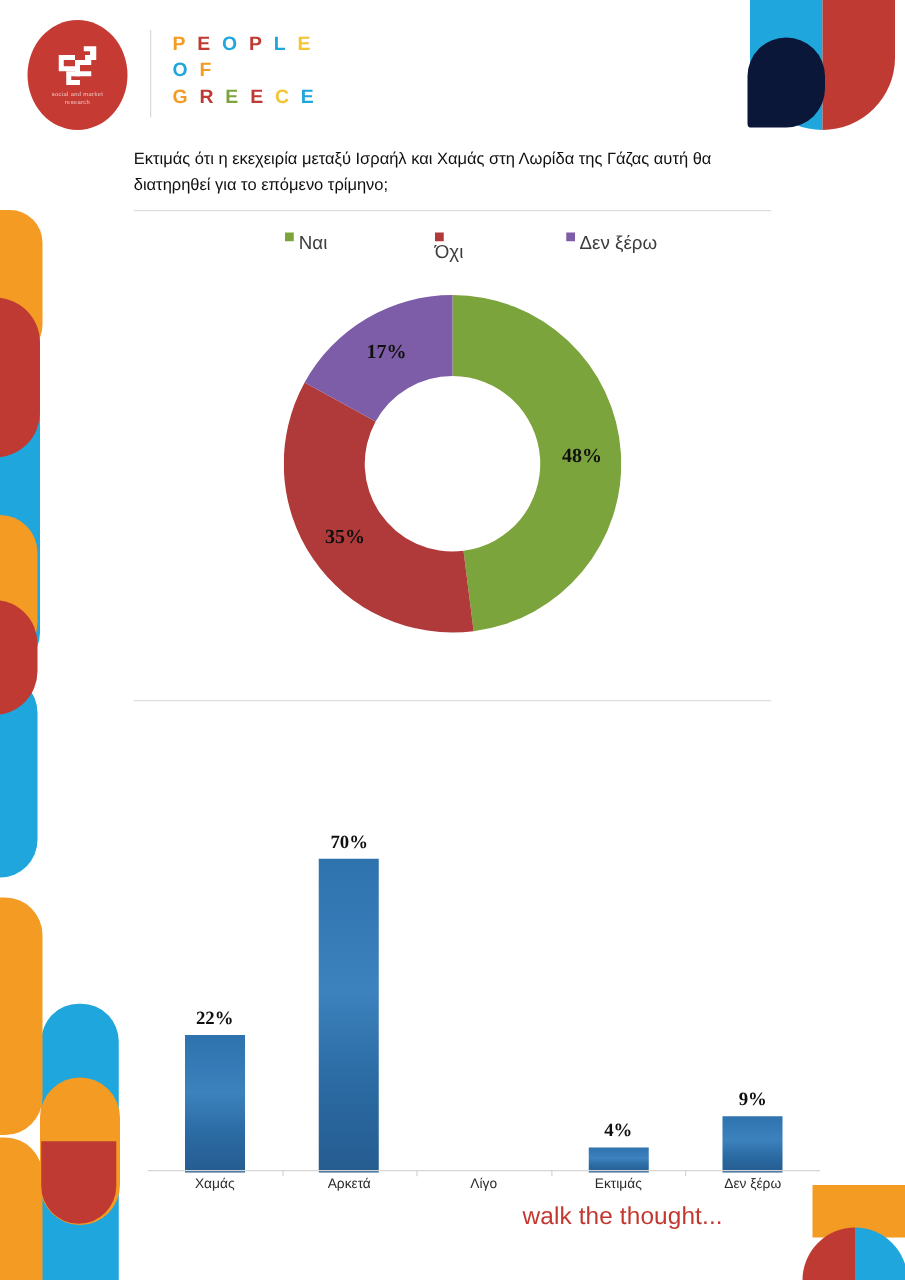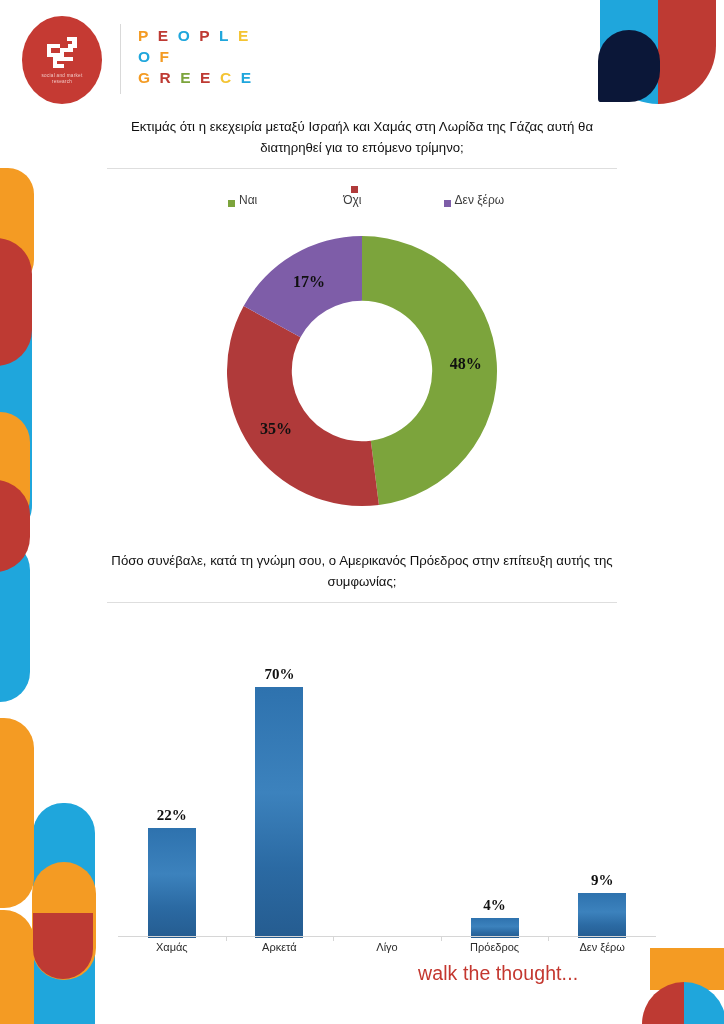--- a/index.html
+++ b/index.html
@@ -52,32 +52,32 @@
   }
   .logo-div { position:absolute; left:120px; top:24px; width:1px; height:70px; background:#d9d9d9; }
   .wordmark { position:absolute; left:138px; top:26px; }
   .wm-row { display:flex; gap:9px; line-height:19px; height:21px; }
   .wm-row span {
     font-size:15.5px; font-weight:bold; letter-spacing:.5px;
     font-family:"Liberation Sans", sans-serif;
   }
 
   
-  .qblock { position:absolute; width:510px; left:107px; text-align:center; }
+  .qblock { position:absolute; width:510px; left:107px; text-align:left; }
   .qtext {
     font-size:13.2px; color:#101010; line-height:21px;
     font-family:"Liberation Sans", sans-serif;
   }
   .qrule { margin-top:10px; height:1px; background:#dedede; width:100%; }
   #q1 { top:116px; }
   #q2 { top:550px; }
 
   
   .legend { position:absolute; top:186px; left:130px; width:470px; display:flex; }
-  .legend-item { display:flex; align-items:flex-end; font-size:12px; color:#3d3d3d; }
+  .legend-item { display:flex; align-items:flex-start; font-size:15px; color:#3d3d3d; }
   .legend-item .sw { width:7px; height:7px; margin-right:4px; display:inline-block; }
   .li-0 { margin-left:98px; }
   .li-1 { margin-left:86px;flex-direction:column; }
   .li-2 { margin-left:82px; }
 
   .donut-wrap { position:absolute; left:227px; top:232px; width:270px; height:278px; }
   .donut-wrap svg { display:block; }
   .slice-label {
     font-family:"Liberation Serif", serif; font-weight:bold;
     font-size:16px; fill:#101010;
@@ -200,21 +200,20 @@
         <path d="M 135 4 A 135 135 0 0 1 151.91998653118114 272.9354846774545 L 143.7983929962142 208.64645203227633 A 70.2 70.2 0 0 0 135 68.8 Z" fill="#7CA43C"></path>
         <text x="238.69098497678368" y="137.47631618298243" text-anchor="middle" class="slice-label">48%</text>
         <path d="M 151.91998653118114 272.9354846774545 A 135 135 0 0 1 16.69859819407843 73.96325399626842 L 73.48327106092079 105.18089207805957 A 70.2 70.2 0 0 0 143.7983929962142 208.64645203227633 Z" fill="#B03A3A"></path>
         <text x="49.069636655170115" y="202.39821462532495" text-anchor="middle" class="slice-label">35%</text>
         <path d="M 16.69859819407843 73.96325399626842 A 135 135 0 0 1 134.99999999999997 4 L 135 68.8 A 70.2 70.2 0 0 0 73.48327106092079 105.18089207805957 Z" fill="#7E5DA8"></path>
         <text x="82.11263306919936" y="54.57234636239831" text-anchor="middle" class="slice-label">17%</text>
       </svg>
   </div>
 
   <div class="qblock" id="q2">
-    <div class="qtext">Πόσο συνέβαλε, κατά τη γνώμη σου, ο Αμερικανός Πρόεδρος στην επίτευξη αυτής της συμφωνίας;</div>
     <div class="qrule"></div>
   </div>
 
   <div class="bars" id="bar-area">
       <div class="bar-col" style="left: 26.8px;">
         <div class="bar-val">22%</div>
         <div class="bar-rect" style="height: 110.4px;"></div>
       </div>
       <div class="bar-col" style="left: 134.4px;">
         <div class="bar-val">70%</div>
@@ -229,21 +228,21 @@
         <div class="bar-rect" style="height: 45.1636px;"></div>
       </div>
     </div>
   <div class="baseline"></div>
   <div class="xlabels" id="bar-xlabels">
       <div class="xlab" style="left: -1.2px;">Χαμάς</div>
       <div class="xlab" style="left: 106.4px;">Αρκετά</div>
       <div class="tick" style="left: 107.6px;"></div>
       <div class="xlab" style="left: 214px;">Λίγο</div>
       <div class="tick" style="left: 215.2px;"></div>
-      <div class="xlab" style="left: 321.6px;">Πρόεδρος</div>
+      <div class="xlab" style="left: 321.6px;">Εκτιμάς</div>
       <div class="tick" style="left: 322.8px;"></div>
       <div class="xlab" style="left: 429.2px;">Δεν ξέρω</div>
       <div class="tick" style="left: 430.4px;"></div>
     </div>
 
   <div class="tagline">walk the thought...</div>
 
 </div>
 
 </body></html>

